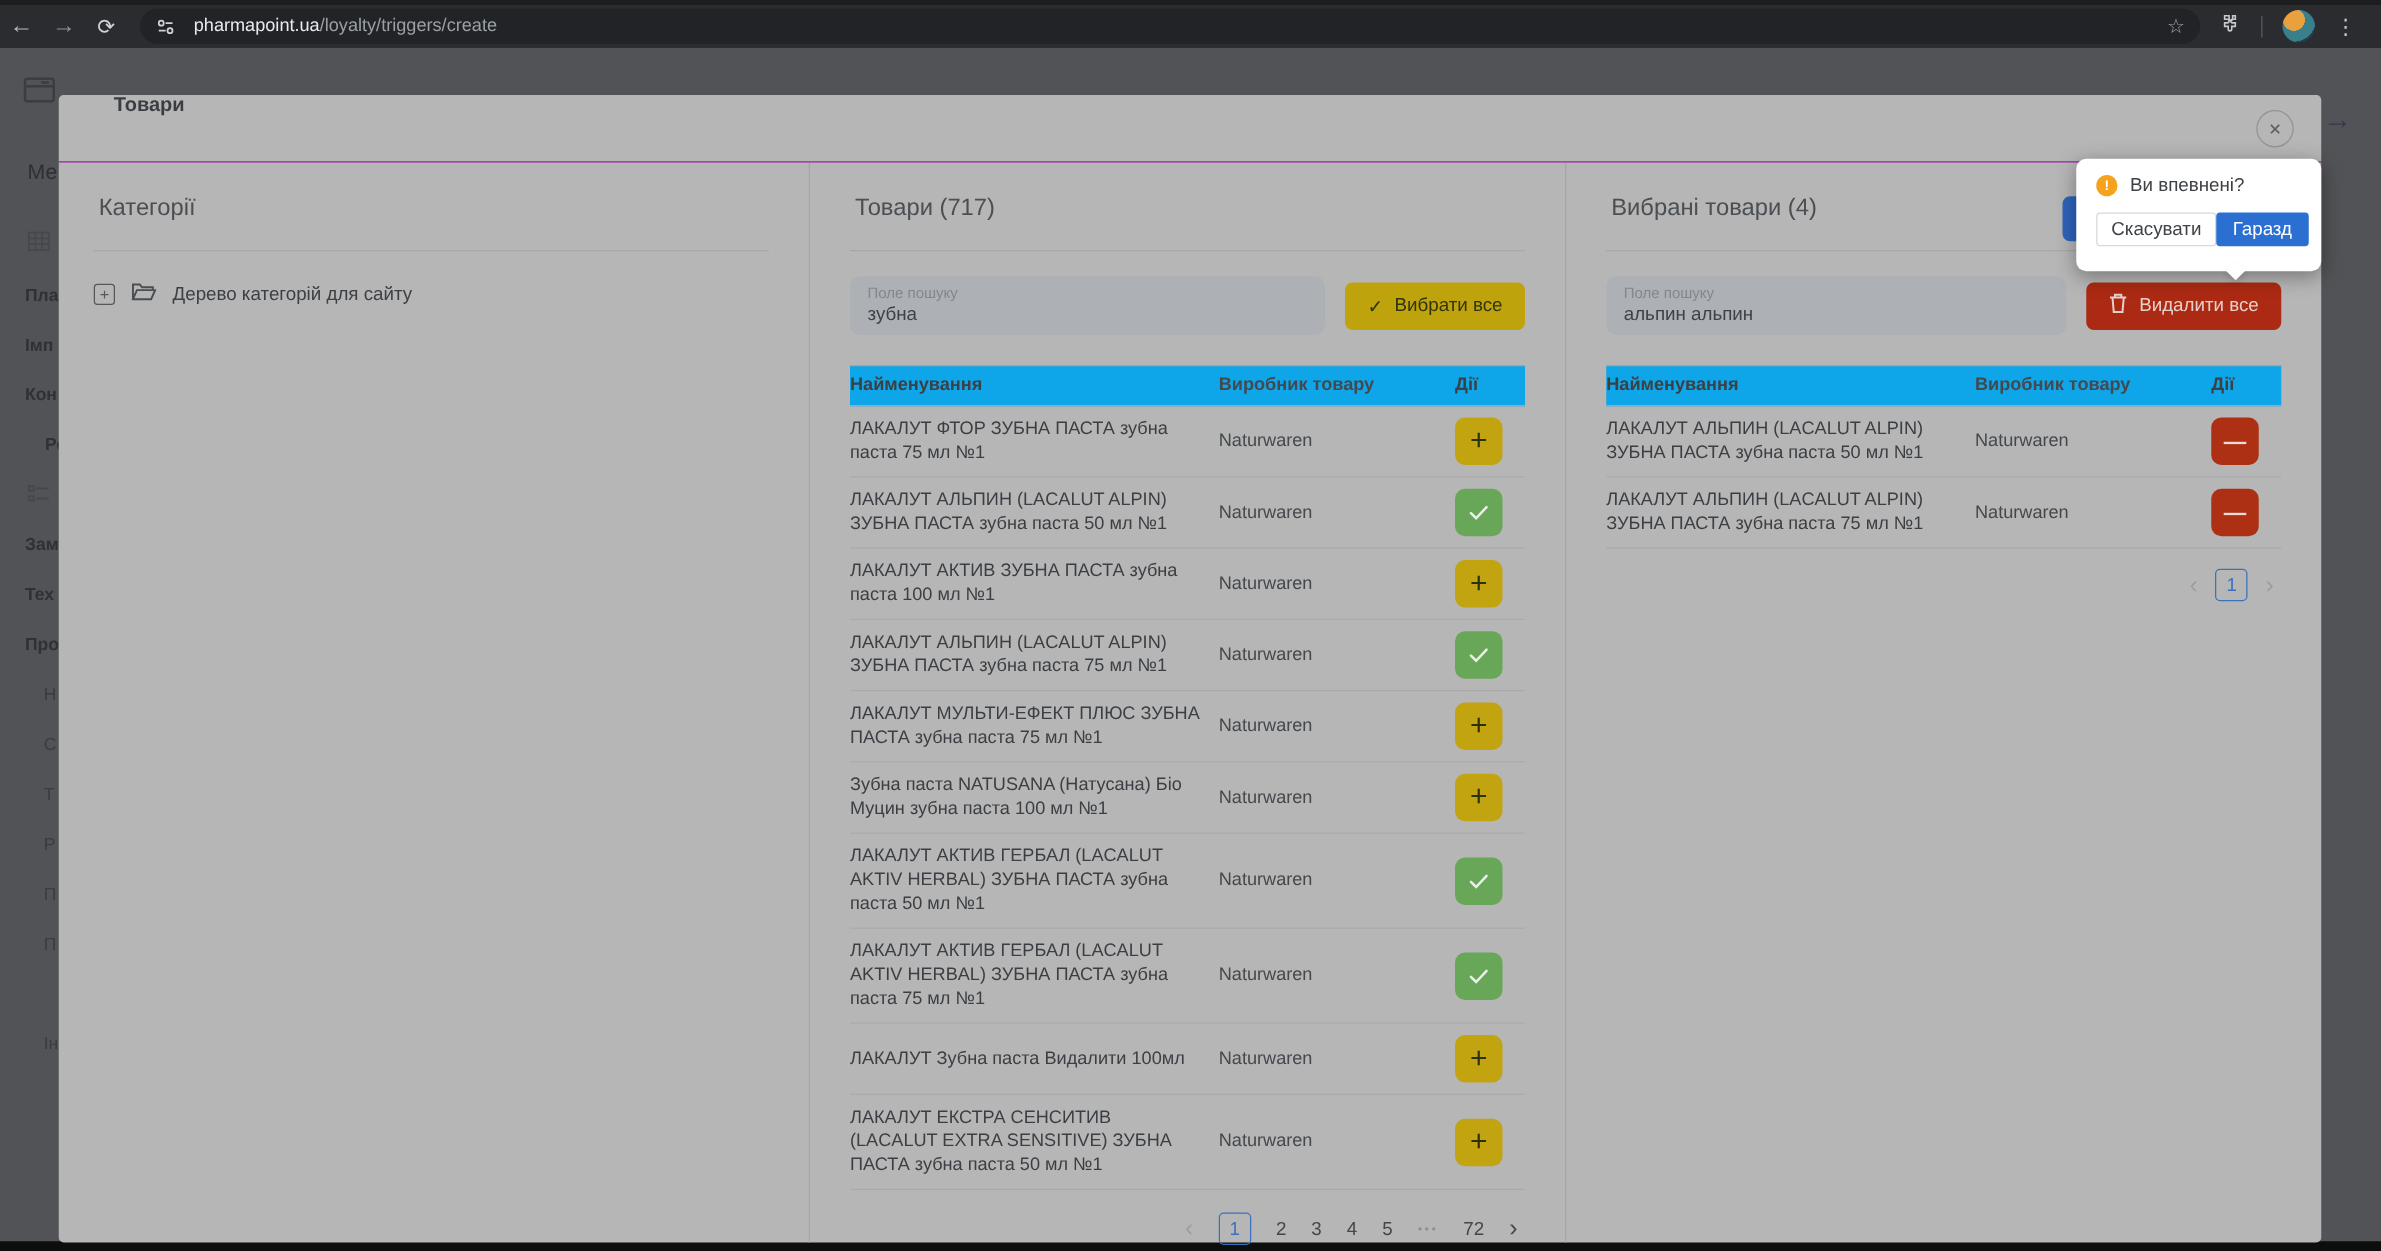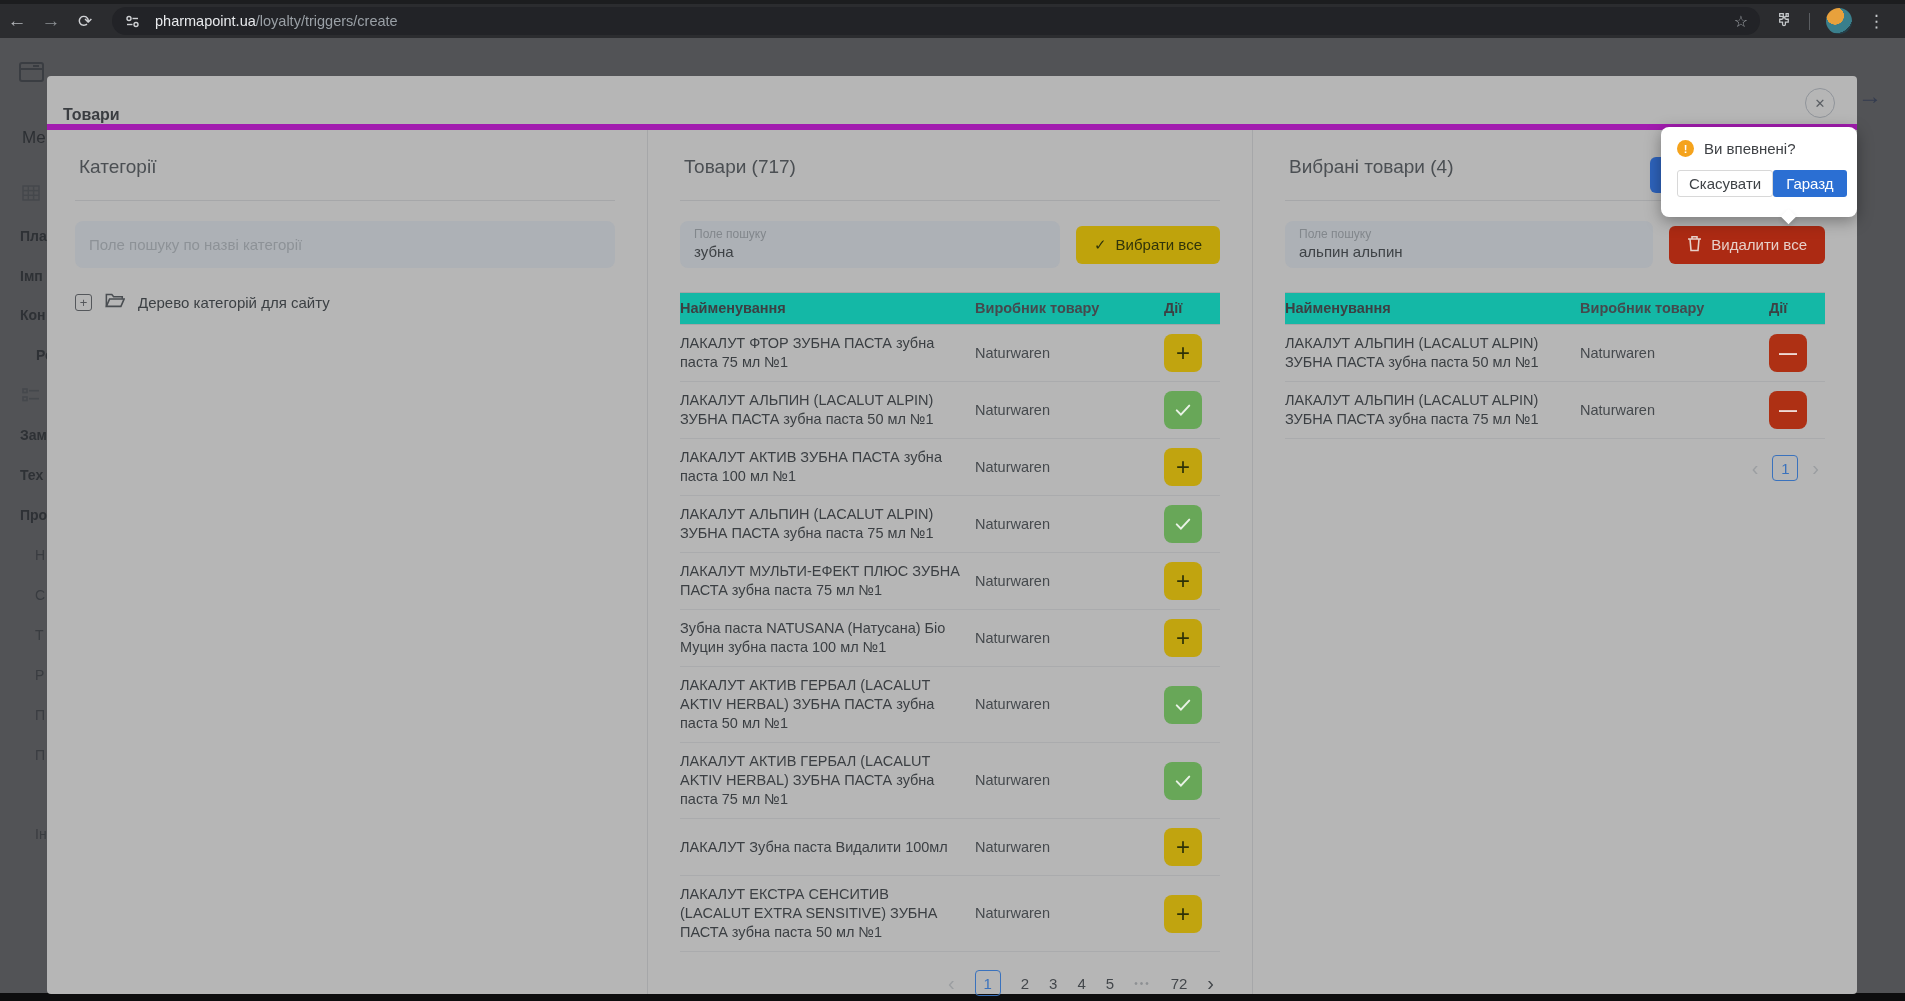--- a/index.html
+++ b/index.html
@@ -33,22 +33,22 @@
   .side-frag.title { font-size:17px; color:#2c2f33; left:22px; }
   .side-frag.item { font-weight:bold; color:#2e3135; }
   .side-frag.sub { left:35px; color:#393c40; }
   .side-icon { position:absolute; left:22px; }
   .page-card-icon { position:absolute; left:18px; top:60px; }
   .page-arrow-icon { position:absolute; left:1858px; top:82px; color:#333b4f; font-size:24px; font-weight:bold; }
 
   
   .modal { position:absolute; left:47px; top:76px; width:1810px; height:918px;
     background:#b6b6b6; border-radius:4px; z-index:10; display:flex; flex-direction:column; }
-  .modal-header { height:54px; flex:0 0 54px; display:flex; align-items:flex-end; padding:0 16px;
-    border-bottom:6px solid #a21caf; position:relative; }
+  .modal-header { height:54px; flex:0 0 54px; display:flex; align-items:flex-start; padding:0 44px;
+    border-bottom:1px solid #a21caf; position:relative; }
   .modal-title { font-size:16px; font-weight:bold; color:#3a3d41; }
   .close-btn { position:absolute; right:22px; top:12px; width:30px; height:30px; border-radius:50%;
     border:1px solid #90949a; background:transparent; color:#5a5e63; font-size:13px;
     display:flex; align-items:center; justify-content:center; cursor:pointer; }
 
   .columns { flex:1; display:flex; min-height:0; }
   .col { flex:1; padding:0 32px; display:flex; flex-direction:column; min-width:0; }
   .col.first { padding-left:28px; }
   .col + .col { border-left:1px solid #a6a7a9; }
   .col-title { margin:26px 4px 0; font-size:19px; color:#4b4f53; font-weight:400; }
@@ -66,21 +66,21 @@
   .btn-select-all .chk { font-size:15px; }
   .btn-delete-all { height:38px; border:none; border-radius:6px; background:#ac2a13; color:#e7d0c9;
     font-size:15px; padding:0 18px; display:flex; align-items:center; gap:9px; cursor:pointer; }
 
   .tree-row { margin-top:24px; display:flex; align-items:center; gap:13px; cursor:pointer; }
   .tree-expander { width:17px; height:17px; border:1.5px solid #54575b; border-radius:3px;
     display:flex; align-items:center; justify-content:center; font-size:13px; color:#54575b; line-height:1; }
   .tree-label { font-size:15px; color:#3c4044; }
 
   .ptable { margin-top:24px; }
-  .t-head { display:flex; align-items:center; padding:7px 0 8px; background:#14b8a6;
+  .t-head { display:flex; align-items:center; padding:7px 0 8px; background:#0ea5e9;
     border-top:1px solid #a4a5a7; border-bottom:1px solid #a4a5a7;
     font-size:14.5px; font-weight:bold; color:#3c4043; }
   .t-row { display:flex; align-items:center; padding:9px 0; border-bottom:1px solid #aaabad;
     min-height:52px; font-size:14.5px; color:#3b3f43; line-height:19px; }
   .c-name { flex:1; padding-right:14px; }
   .c-vendor { width:150px; flex:0 0 150px; color:#45494d; }
   .c-act { width:56px; flex:0 0 56px; display:flex; justify-content:flex-start;margin-left:39px; }
   .act-btn { width:38px; height:38px; border:none; border-radius:8px; cursor:pointer;
     display:flex; align-items:center; justify-content:center; font-size:24px; line-height:1; }
   .act-btn.add { background:#c1a40f; color:#2d3107; font-weight:400; }
@@ -195,25 +195,20 @@
   <div class="modal-header">
     <span class="modal-title">Товари</span>
     <button class="close-btn">✕</button>
   </div>
 
   <div class="columns">
 
     <div class="col first">
       <div class="col-title">Категорії</div>
       <div class="col-head-divider"></div>
-      <div class="search-row">
-        <div class="search-box single">
-          <span class="search-placeholder">Поле пошуку по назві категорії</span>
-        </div>
-      </div>
       <div class="tree-row">
         <span class="tree-expander">+</span>
         <span>
           <svg width="20" height="16" viewBox="0 0 22 17" fill="none" stroke="#4a4e52" stroke-width="1.7">
             <path d="M1.5 15.5 V2.5 h6 l2 2.5 h9.5 v2"></path>
             <path d="M1.5 15.5 L5 7.5 h16 l-3.5 8 z"></path>
           </svg>
         </span>
         <span class="tree-label">Дерево категорій для сайту</span>
       </div>

